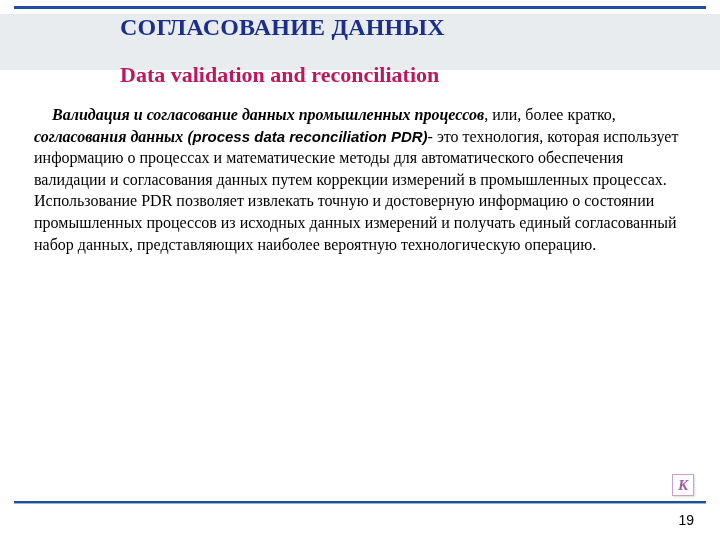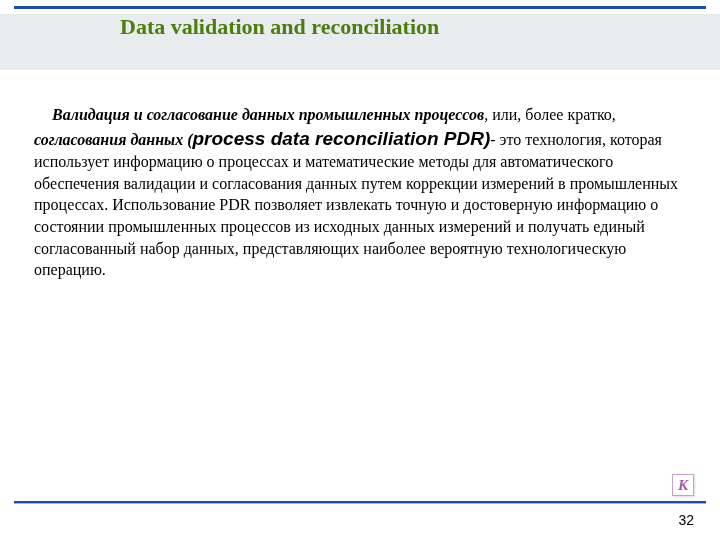--- a/index.html
+++ b/index.html
@@ -34,39 +34,39 @@
     right: 40px;
   }
   .title-ru {
     color: #1a2e8a;
     font-size: 24px;
     font-weight: bold;
     line-height: 1.15;
     letter-spacing: 0.2px;
   }
   .title-en {
-    color: #4d7c0f;
+    color: #be185d;
     font-size: 22px;
     font-weight: bold;
     line-height: 1.2;
-    margin-top: 0;
+    margin-top: 20px;
   }
   .body-text {
     position: absolute;
     top: 104px;
     left: 34px;
     right: 34px;
     color: #000;
     font-size: 16px;
     line-height: 1.35;
     text-align: left;
   }
   .body-text .indent { margin-left: 18px; }
   .b { font-weight: bold; font-style: italic; }
-  .sans { font-family: Arial, Helvetica, sans-serif; font-size: 19px; text-align: center; }
+  .sans { font-family: Arial, Helvetica, sans-serif; font-size: 15px; text-align: center; }
   .bottom-rule {
     position: absolute;
     bottom: 36px;
     left: 14px;
     right: 14px;
     height: 0;
     border-top: 2px solid #1f4e9b;
     border-bottom: 1px solid #9db5dd;
   }
   .logo {
@@ -96,26 +96,27 @@
     font-size: 14px;
   }
 </style>
 </head>
 <body>
 
 <div class="top-rule"></div>
 <div class="title-band"></div>
 
 <div class="title-wrap">
+  <div class="title-ru">СОГЛАСОВАНИЕ ДАННЫХ</div>
   <div class="title-en">Data validation and reconciliation</div>
 </div>
 
 <div class="body-text">
   <span class="indent"></span><span class="b">Валидация и согласование данных промышленных процессов</span><span>, или, более кратко, </span><span class="b">согласования данных (</span><span class="b sans">process data reconciliation  PDR)</span><span>- это технология, которая использует информацию о процессах и математические методы для автоматического обеспечения валидации и согласования данных путем коррекции измерений в промышленных процессах. Использование PDR позволяет извлекать точную и достоверную информацию о состоянии промышленных процессов из исходных данных измерений и получать единый согласованный набор данных, представляющих наиболее вероятную технологическую операцию.</span>
 </div>
 
 <div class="bottom-rule"></div>
 
 <div class="logo">
   <span>К</span>
 </div>
 
-<div class="page-num">32</div>
+<div class="page-num">19</div>
 
 </body></html>

